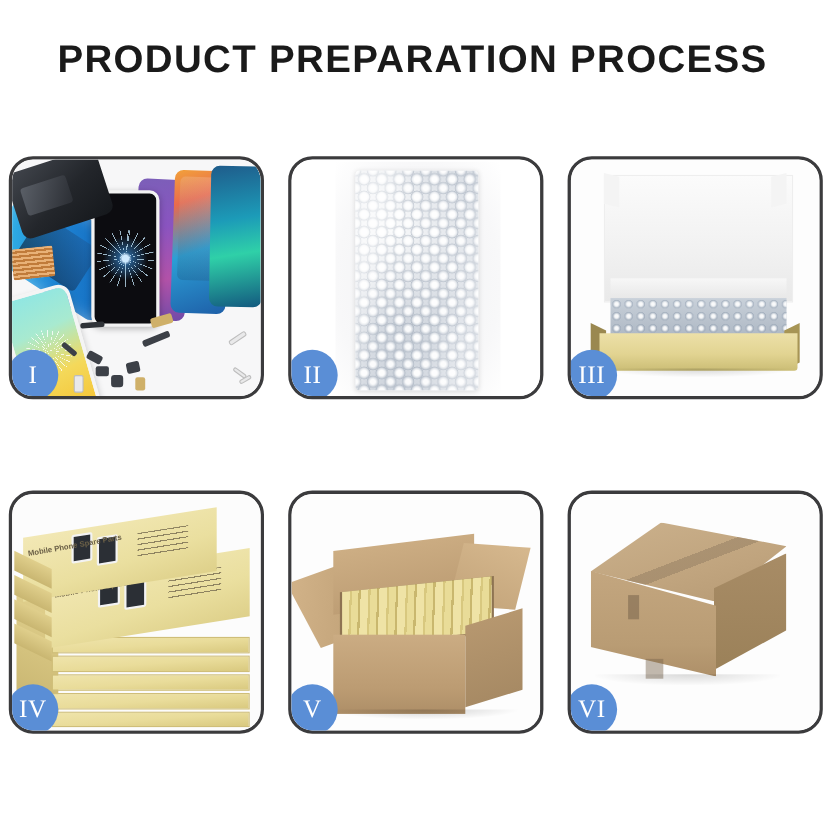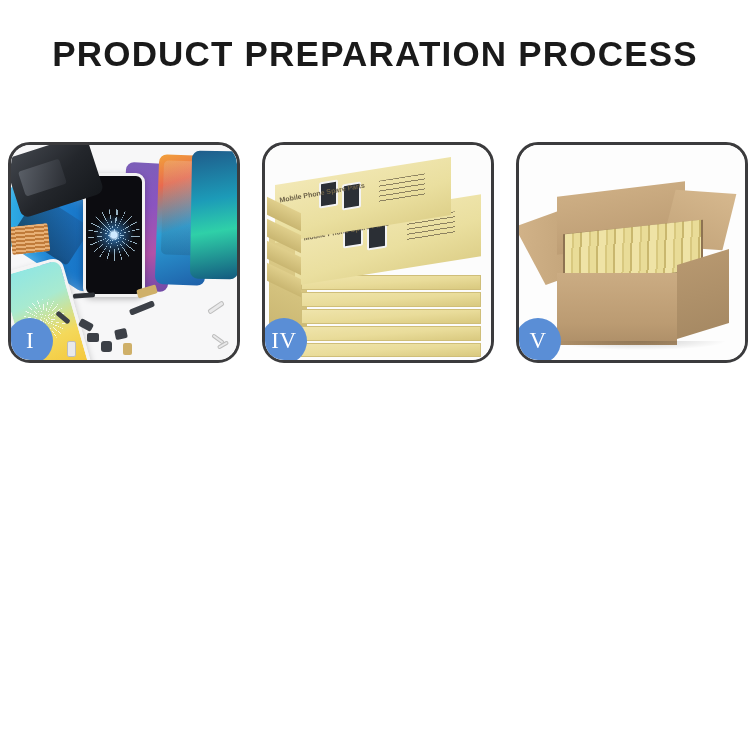--- a/index.html
+++ b/index.html
@@ -418,21 +418,45 @@
         <div class="chip f" style="left:126px; top:142px; width:20px; height:9px;  transform:rotate(-16deg);"></div>
         <div class="chip l" style="left:118px; top:160px; width:26px; height:6px;  transform:rotate(-22deg);"></div>
         <div class="chip w" style="left:196px; top:160px; width:18px; height:5px;  transform:rotate(-34deg);"></div>
         <div class="chip w" style="left:200px; top:192px; width:14px; height:4px;  transform:rotate(36deg);"></div>
         <div class="chip w" style="left:206px; top:198px; width:12px; height:4px;  transform:rotate(-30deg);"></div>
         <div class="chip l" style="left:44px;  top:170px; width:16px; height:5px;  transform:rotate(40deg);"></div>
       </div>
       <div class="badge">I</div>
     </div>
 
-
+    <div class="panel">
+      <div class="panel-photo p2">
+        <div class="p2-halo"></div>
+        <div class="p2-pouch">
+          <div class="p2-bubbles"></div>
+          <div class="p2-sheen"></div>
+        </div>
+      </div>
+      <div class="badge">II</div>
+    </div>
+
+    <div class="panel">
+      <div class="panel-photo p3">
+        <div class="p3-lid"></div>
+        <div class="p3-lidleft"></div>
+        <div class="p3-lidright"></div>
+        <div class="p3-foam"></div>
+        <div class="p3-wrap"></div>
+        <div class="p3-frontleft"></div>
+        <div class="p3-frontright"></div>
+        <div class="p3-front"></div>
+        <div class="p3-shadow"></div>
+      </div>
+      <div class="badge">III</div>
+    </div>
 
     <div class="panel">
       <div class="panel-photo p4">
         <div class="box-stack">
 
           <div class="ybox-side" style="left:4px;  top:96px;  width:38px; height:98px; transform:skewY(26deg);"></div>
           <div class="ybox" style="left:36px; top:130px; width:180px; height:15px;"></div>
           <div class="ybox" style="left:36px; top:147px; width:180px; height:15px;"></div>
           <div class="ybox" style="left:36px; top:164px; width:180px; height:15px;"></div>
           <div class="ybox" style="left:36px; top:181px; width:180px; height:15px;"></div>
@@ -466,15 +490,27 @@
         <div class="cb p5-flapR"></div>
         <div class="cb p5-inner"></div>
         <div class="cb p5-contents"></div>
         <div class="cb p5-side"></div>
         <div class="cb p5-front"></div>
         <div class="cb p5-shadow"></div>
       </div>
       <div class="badge">V</div>
     </div>
 
+    <div class="panel">
+      <div class="panel-photo p6">
+        <div class="p6-top"></div>
+        <div class="p6-tape"></div>
+        <div class="p6-right"></div>
+        <div class="p6-front"></div>
+        <div class="p6-seam"></div>
+        <div class="p6-seam2"></div>
+        <div class="p6-shadow"></div>
+      </div>
+      <div class="badge">VI</div>
+    </div>
 
   </div>
 </div>
 
 </body></html>

